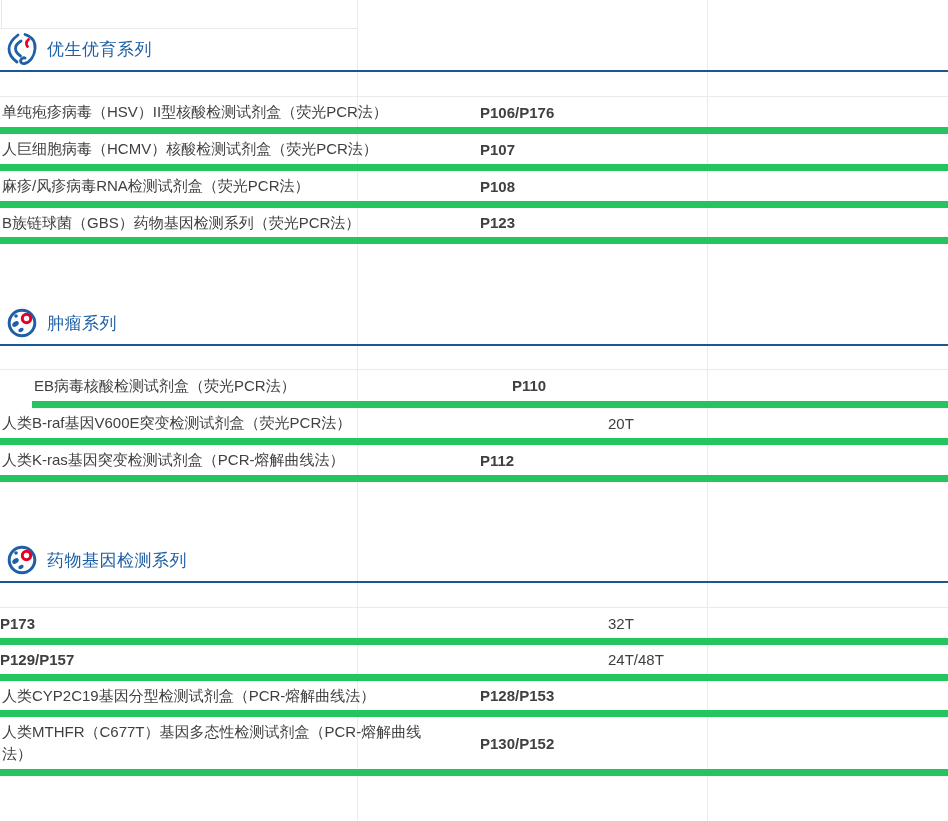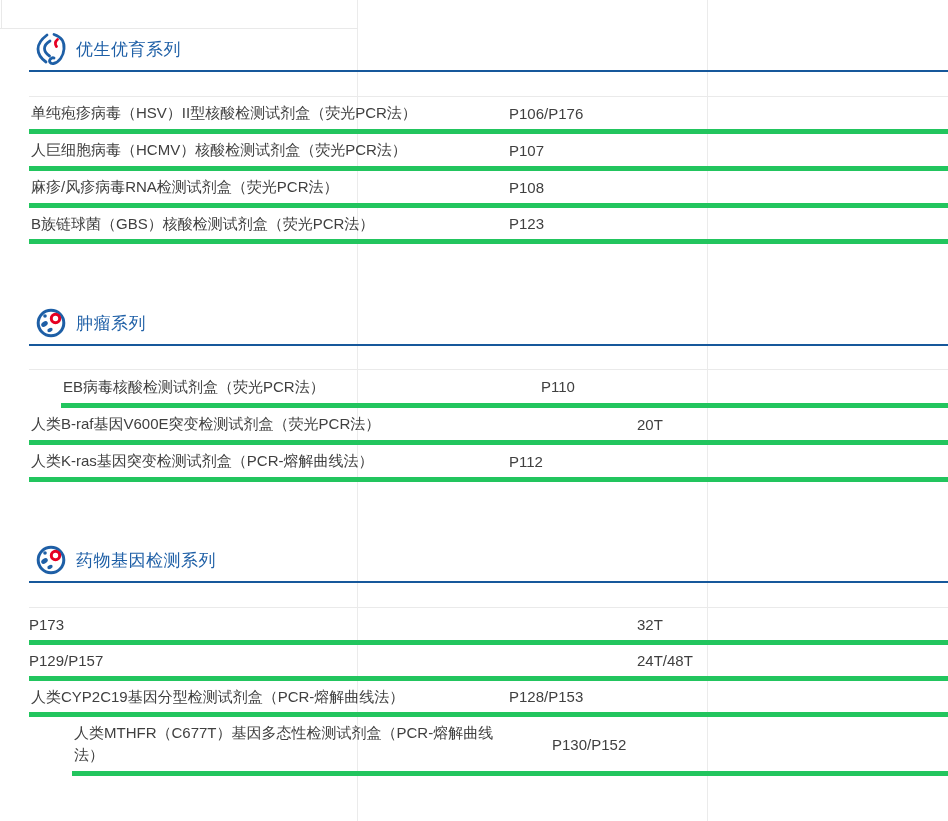--- a/index.html
+++ b/index.html
@@ -6,21 +6,20 @@
   body {
     font-family: "Liberation Sans", "DejaVu Sans", sans-serif;
     background: #ffffff;
   }
   .page {
     position: relative;
     width: 948px;
     height: 821px;
     background: #ffffff;
     overflow: hidden;
-    padding-left: 29px;
   }
   
   .vline {
     position: absolute; top: 0; bottom: 0; width: 1px;
     background: #ebebeb; z-index: 0;
   }
   .vline.v1 { left: 357px; }
   .vline.v2 { left: 707px; }
   
   .topcell-bottom {
@@ -57,34 +56,34 @@
   }
 
   .gap { border-bottom: 1px solid #eaeaea; }
   .gap25 { height: 25px; }
   .gap24 { height: 24px; }
 
   .row {
     display: grid;
     grid-template-columns: 480px 355px 1fr;
     align-items: center;
-    border-bottom: 5px solid #22c55e;
+    border-bottom: 7px solid #22c55e;
     font-size: 15px;
     color: #404040;
   }
   .h37 { height: 37px; }
   .h36 { height: 36px; }
   .h38 { height: 38px; margin-left: 32px; }
-  .h59 { height: 59px; margin-left: 43px; }
+  .h59 { height: 59px; }
   .cell.name {
     padding-left: 2px;
     padding-right: 34px;
     line-height: 22px;
   }
-  .cell.code { padding-left: 0; }
+  .cell.code { padding-left: 0; font-weight: bold; }
   .cell.size { padding-left: 128px; }
 
   svg { display: block; }
 </style>
 </head>
 <body>
 
 <div class="page">
 
   <div class="vline v1"></div>
@@ -118,21 +117,21 @@
       <div class="cell name">人巨细胞病毒（HCMV）核酸检测试剂盒（荧光PCR法）</div>
       <div class="cell code">P107</div>
       <div class="cell size">32T</div>
     </div>
     <div class="row h37">
       <div class="cell name">麻疹/风疹病毒RNA检测试剂盒（荧光PCR法）</div>
       <div class="cell code">P108</div>
       <div class="cell size">32T</div>
     </div>
     <div class="row h36">
-      <div class="cell name">B族链球菌（GBS）核酸检测试剂盒（荧光PCR法）</div>
+      <div class="cell name">B族链球菌（GBS）药物基因检测系列（荧光PCR法）</div>
       <div class="cell code">P123</div>
       <div class="cell size">32T</div>
     </div>
 
     <div class="sp58"></div>
 
     <div class="section-header">
       <span class="icon">
         <svg width="32" height="32" viewBox="0 0 32 32">
           <circle cx="16" cy="16" r="12.8" fill="none" stroke="#1e5fa6" stroke-width="3"></circle>

